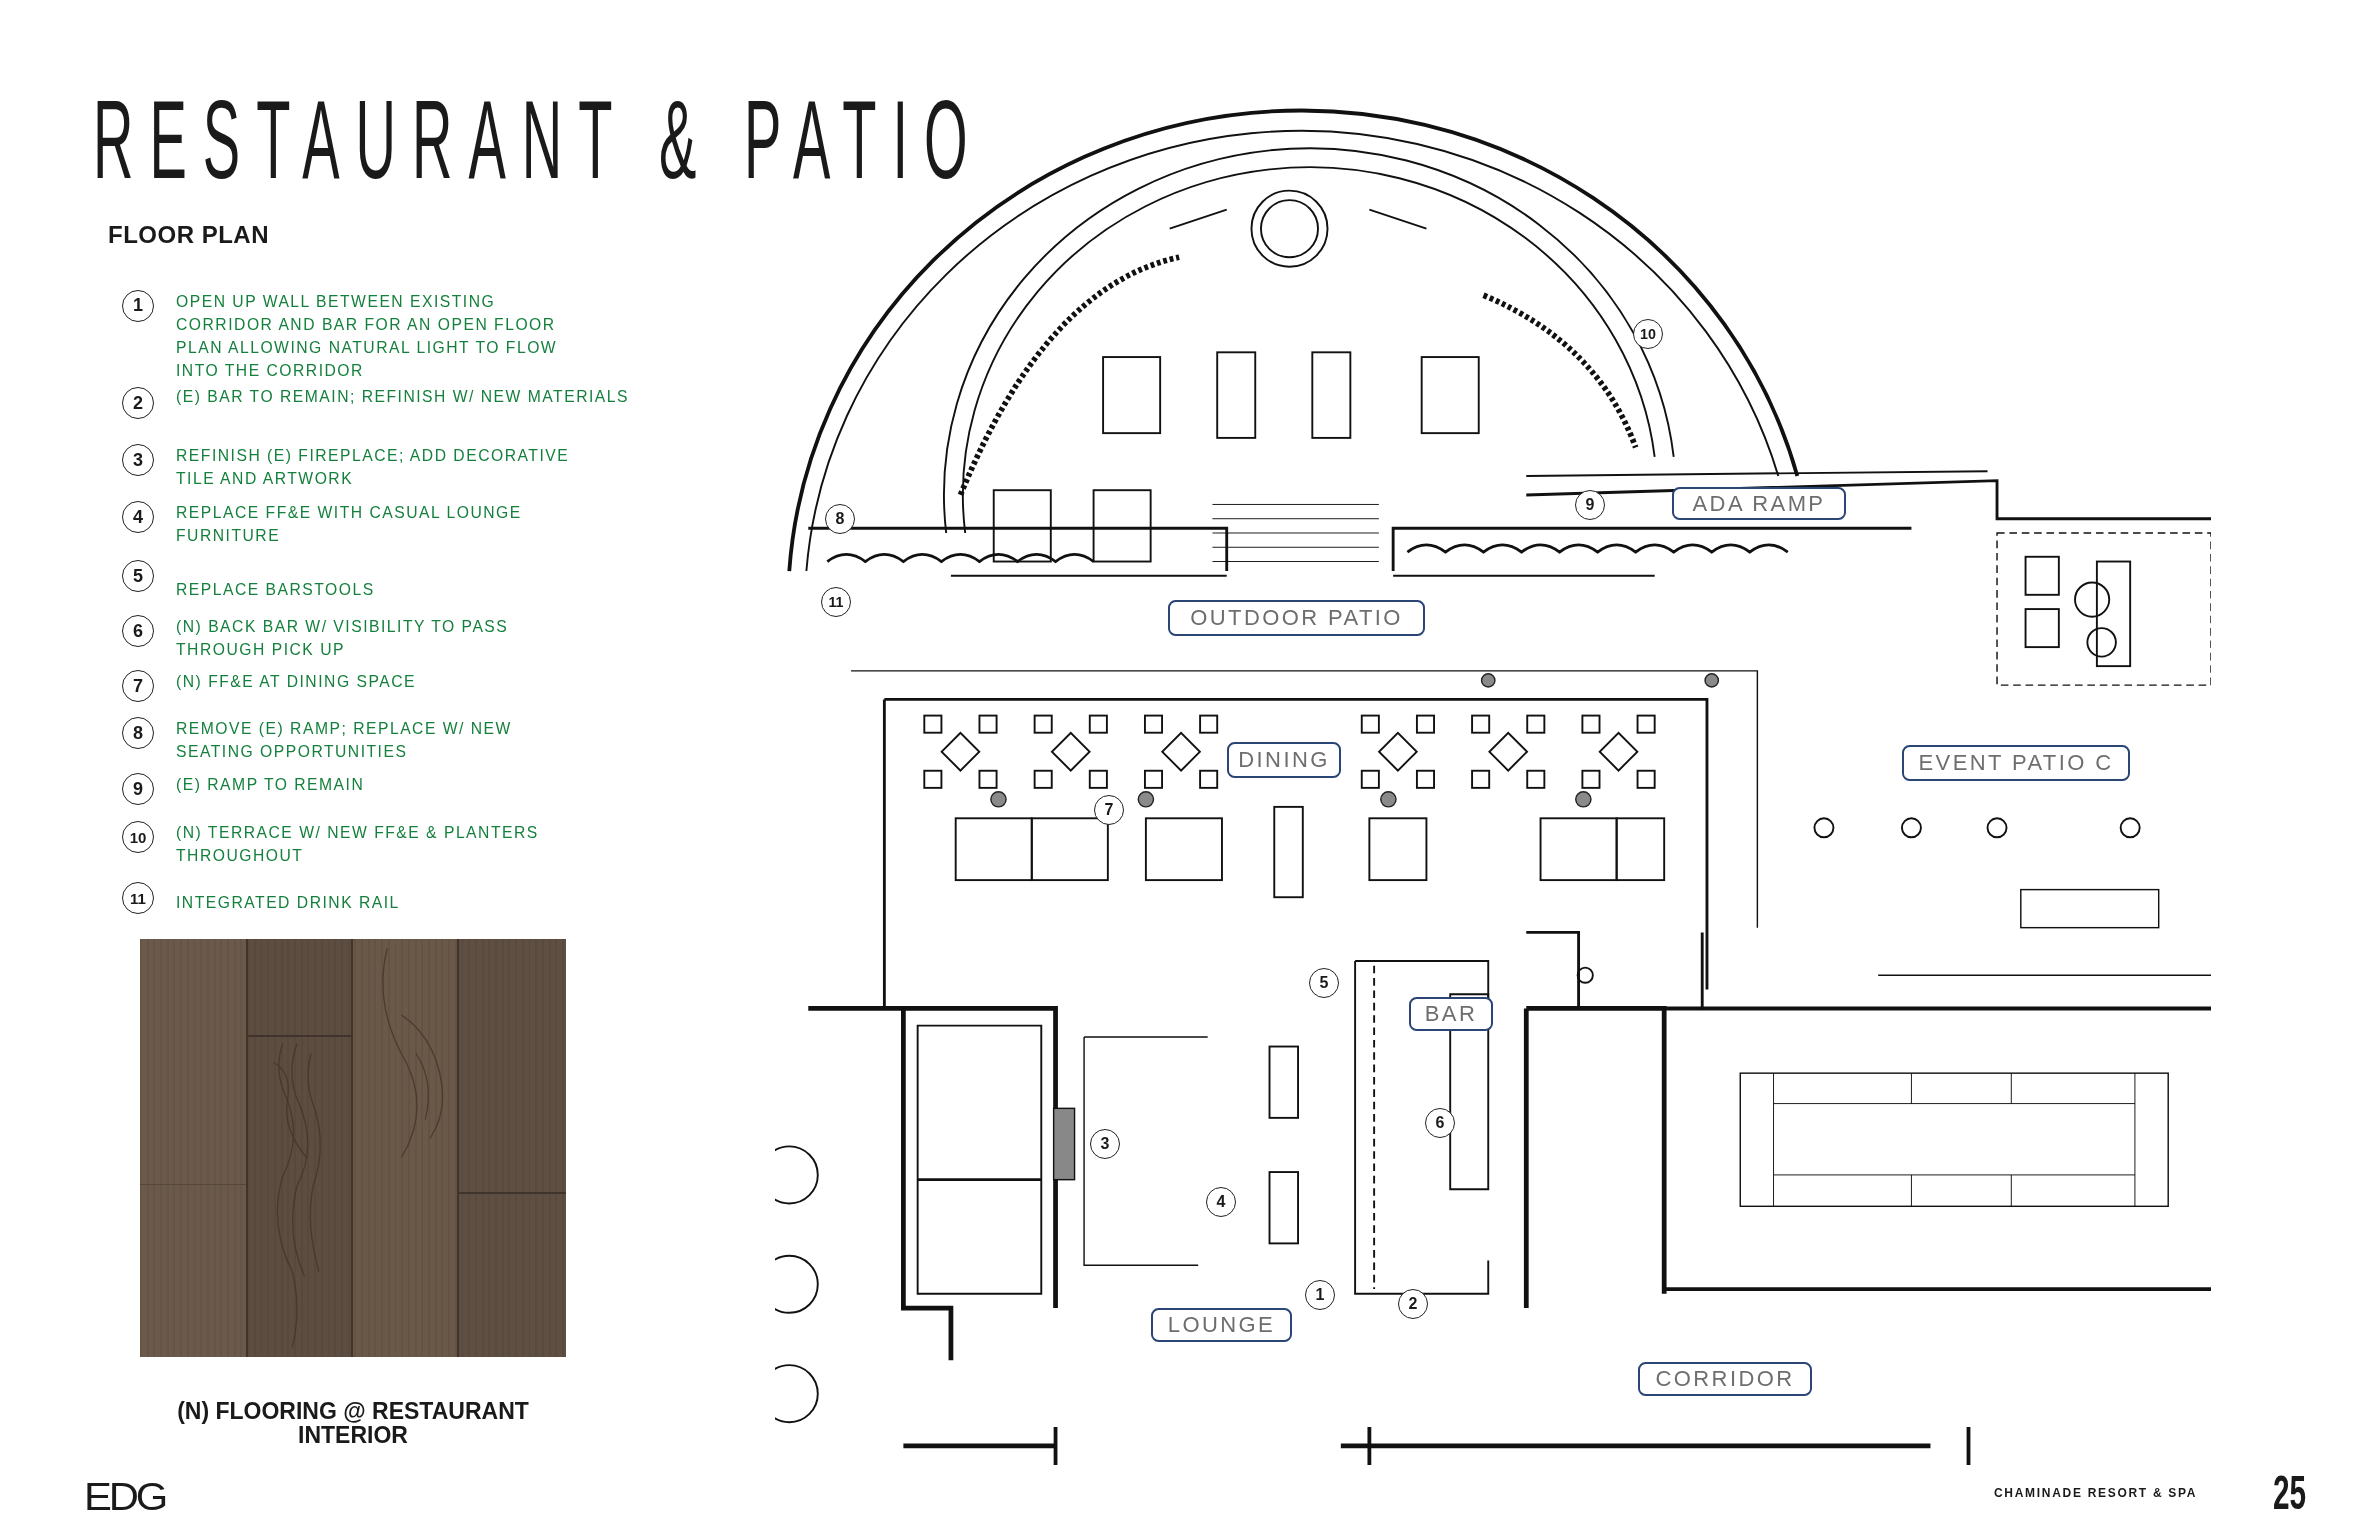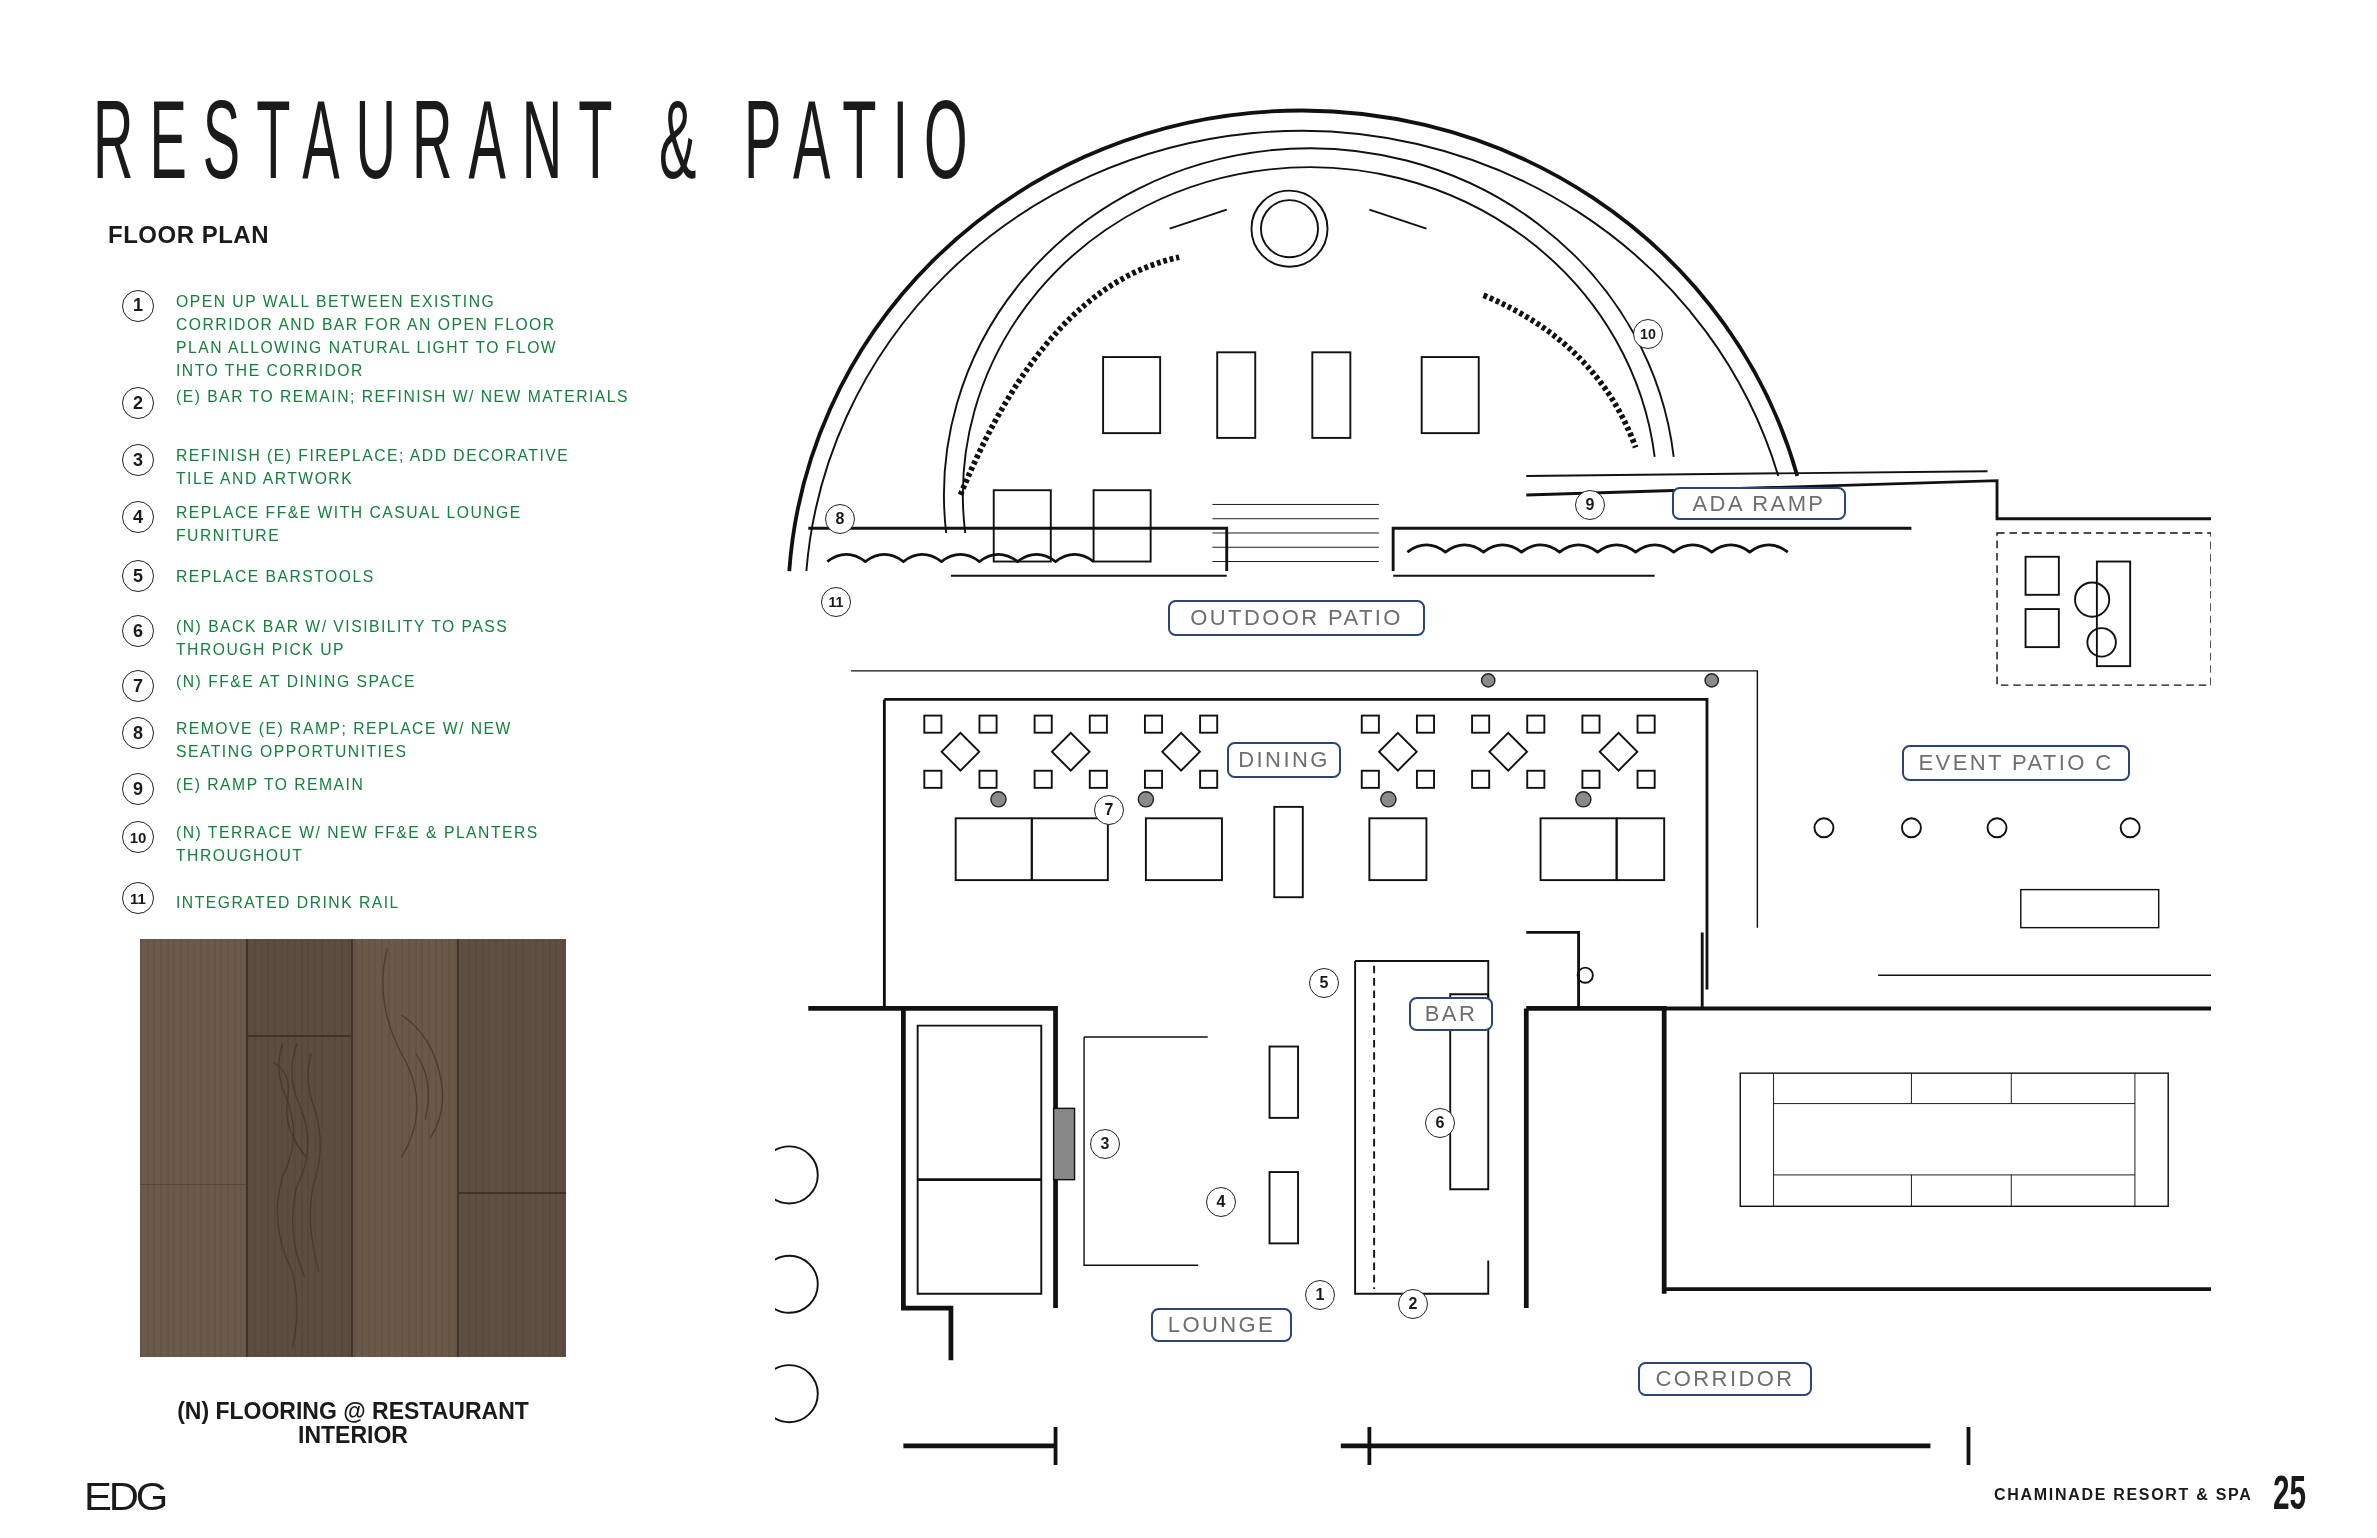--- a/index.html
+++ b/index.html
@@ -11,21 +11,21 @@
   .leg-item{position:absolute;left:0;display:flex;align-items:flex-start;}
   .leg-num{width:32px;height:32px;border:1.9px solid #222;border-radius:50%;box-sizing:border-box;display:flex;align-items:center;justify-content:center;font-weight:700;font-size:18px;flex:none;}
   .leg-text{margin-left:22px;font-size:15.7px;letter-spacing:1.5px;line-height:23px;color:#15803d;width:438px;}
   .floor-img{left:140px;top:939px;width:426px;height:418px;background:
       repeating-linear-gradient(90deg, rgba(0,0,0,0.06) 0 1.9px, transparent 1.9px 6.7px),
       linear-gradient(90deg,#6b5a4b 0 25%,#5d4d40 25% 50%,#6a5848 50% 75%,#5f4f42 75% 100%);
     border:none;}
   .floor-img .seam{position:absolute;background:#3f332b;}
   .caption{left:140px;top:1360px;width:426px;text-align:center;font-weight:700;font-size:23px;line-height:24px;margin-top:39px;}
   .logo{left:84px;top:1476px;font-size:38px;letter-spacing:-2.9px;font-weight:400;transform:scaleX(1.1);transform-origin:left top;}
-  .footer{left:1994px;top:1486px;font-size:16px;font-weight:700;letter-spacing:1.7px;}
+  .footer{left:1994px;top:1486px;font-size:12px;font-weight:700;letter-spacing:1.7px;}
   .pagenum{left:2273px;top:1465px;font-size:48px;font-weight:700;transform:scaleX(0.62);transform-origin:left top;}
   .plan{left:775px;top:86px;width:1436px;height:1379px;}
   .room-label{position:absolute;border:2.9px solid #2a4576;border-radius:7.6px;background:#fff;color:#6e6e6e;font-size:22px;letter-spacing:2.4px;display:flex;align-items:center;justify-content:center;box-sizing:border-box;white-space:nowrap;}
   .key{position:absolute;width:30px;height:30px;border:1.4px solid #222;border-radius:50%;background:#fff;display:flex;align-items:center;justify-content:center;font-weight:700;font-size:16px;box-sizing:border-box;}
 </style>
 </head>
 <body>
 
 <div class="abs title">RESTAURANT &amp; PATIO</div>
 <div class="abs subtitle">FLOOR PLAN</div>
@@ -42,21 +42,21 @@
   <div class="leg-item" style="top:159px">
     <div class="leg-num">3</div>
     <div class="leg-text" style="width:418px">REFINISH (E) FIREPLACE; ADD DECORATIVE TILE AND ARTWORK</div>
   </div>
   <div class="leg-item" style="top:216px">
     <div class="leg-num">4</div>
     <div class="leg-text" style="width:380px">REPLACE FF&amp;E WITH CASUAL LOUNGE FURNITURE</div>
   </div>
   <div class="leg-item" style="top:275px">
     <div class="leg-num">5</div>
-    <div class="leg-text" style="margin-top:5px">REPLACE BARSTOOLS</div>
+    <div class="leg-text" style="margin-top:18px">REPLACE BARSTOOLS</div>
   </div>
   <div class="leg-item" style="top:330px">
     <div class="leg-num">6</div>
     <div class="leg-text" style="width:418px">(N) BACK BAR W/ VISIBILITY TO PASS THROUGH PICK UP</div>
   </div>
   <div class="leg-item" style="top:385px">
     <div class="leg-num">7</div>
     <div class="leg-text">(N) FF&amp;E AT DINING SPACE</div>
   </div>
   <div class="leg-item" style="top:432px">

